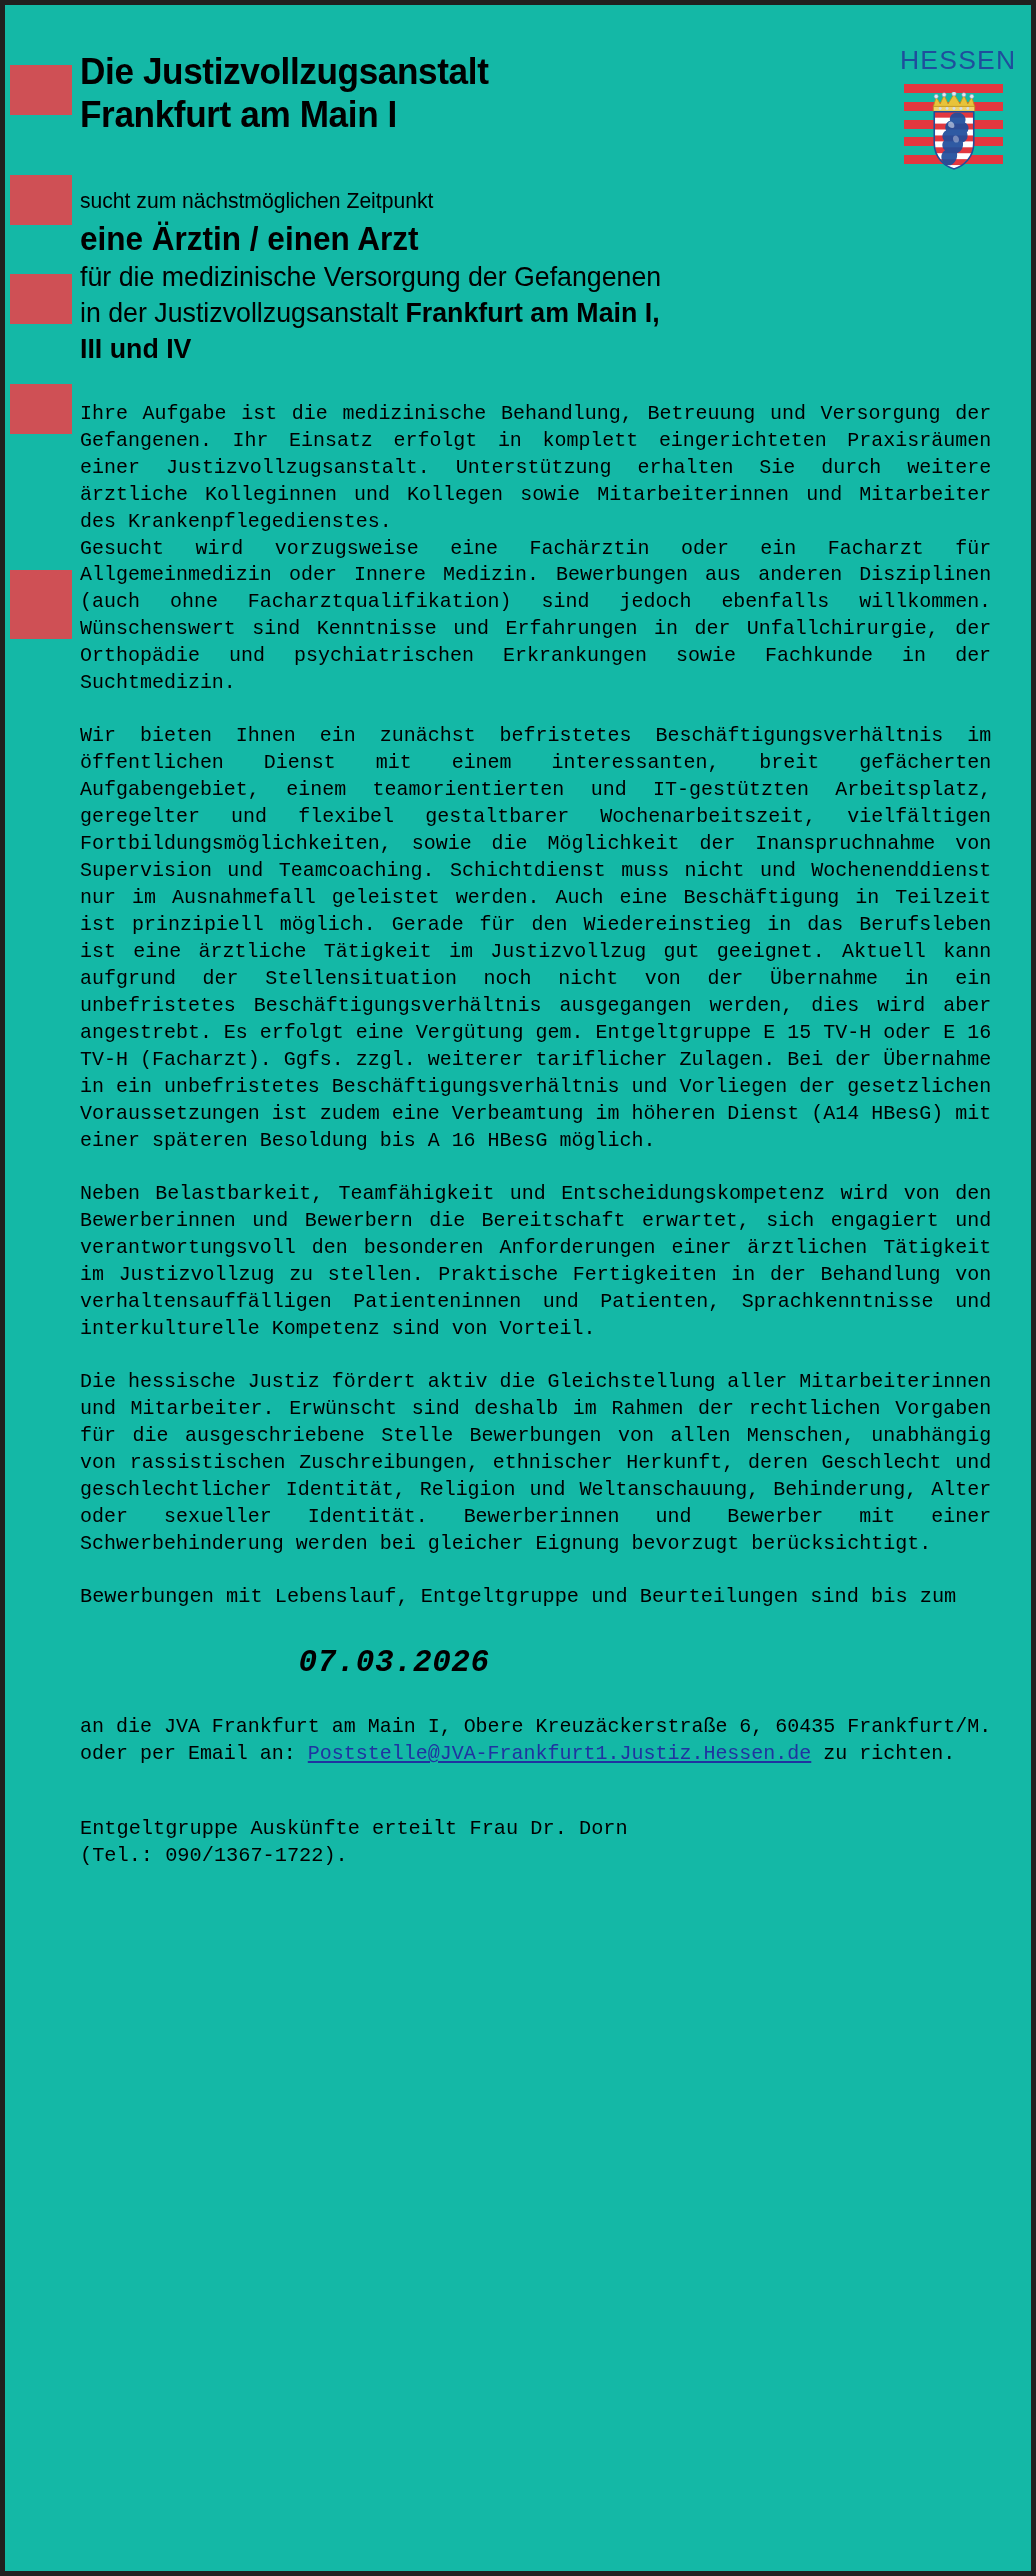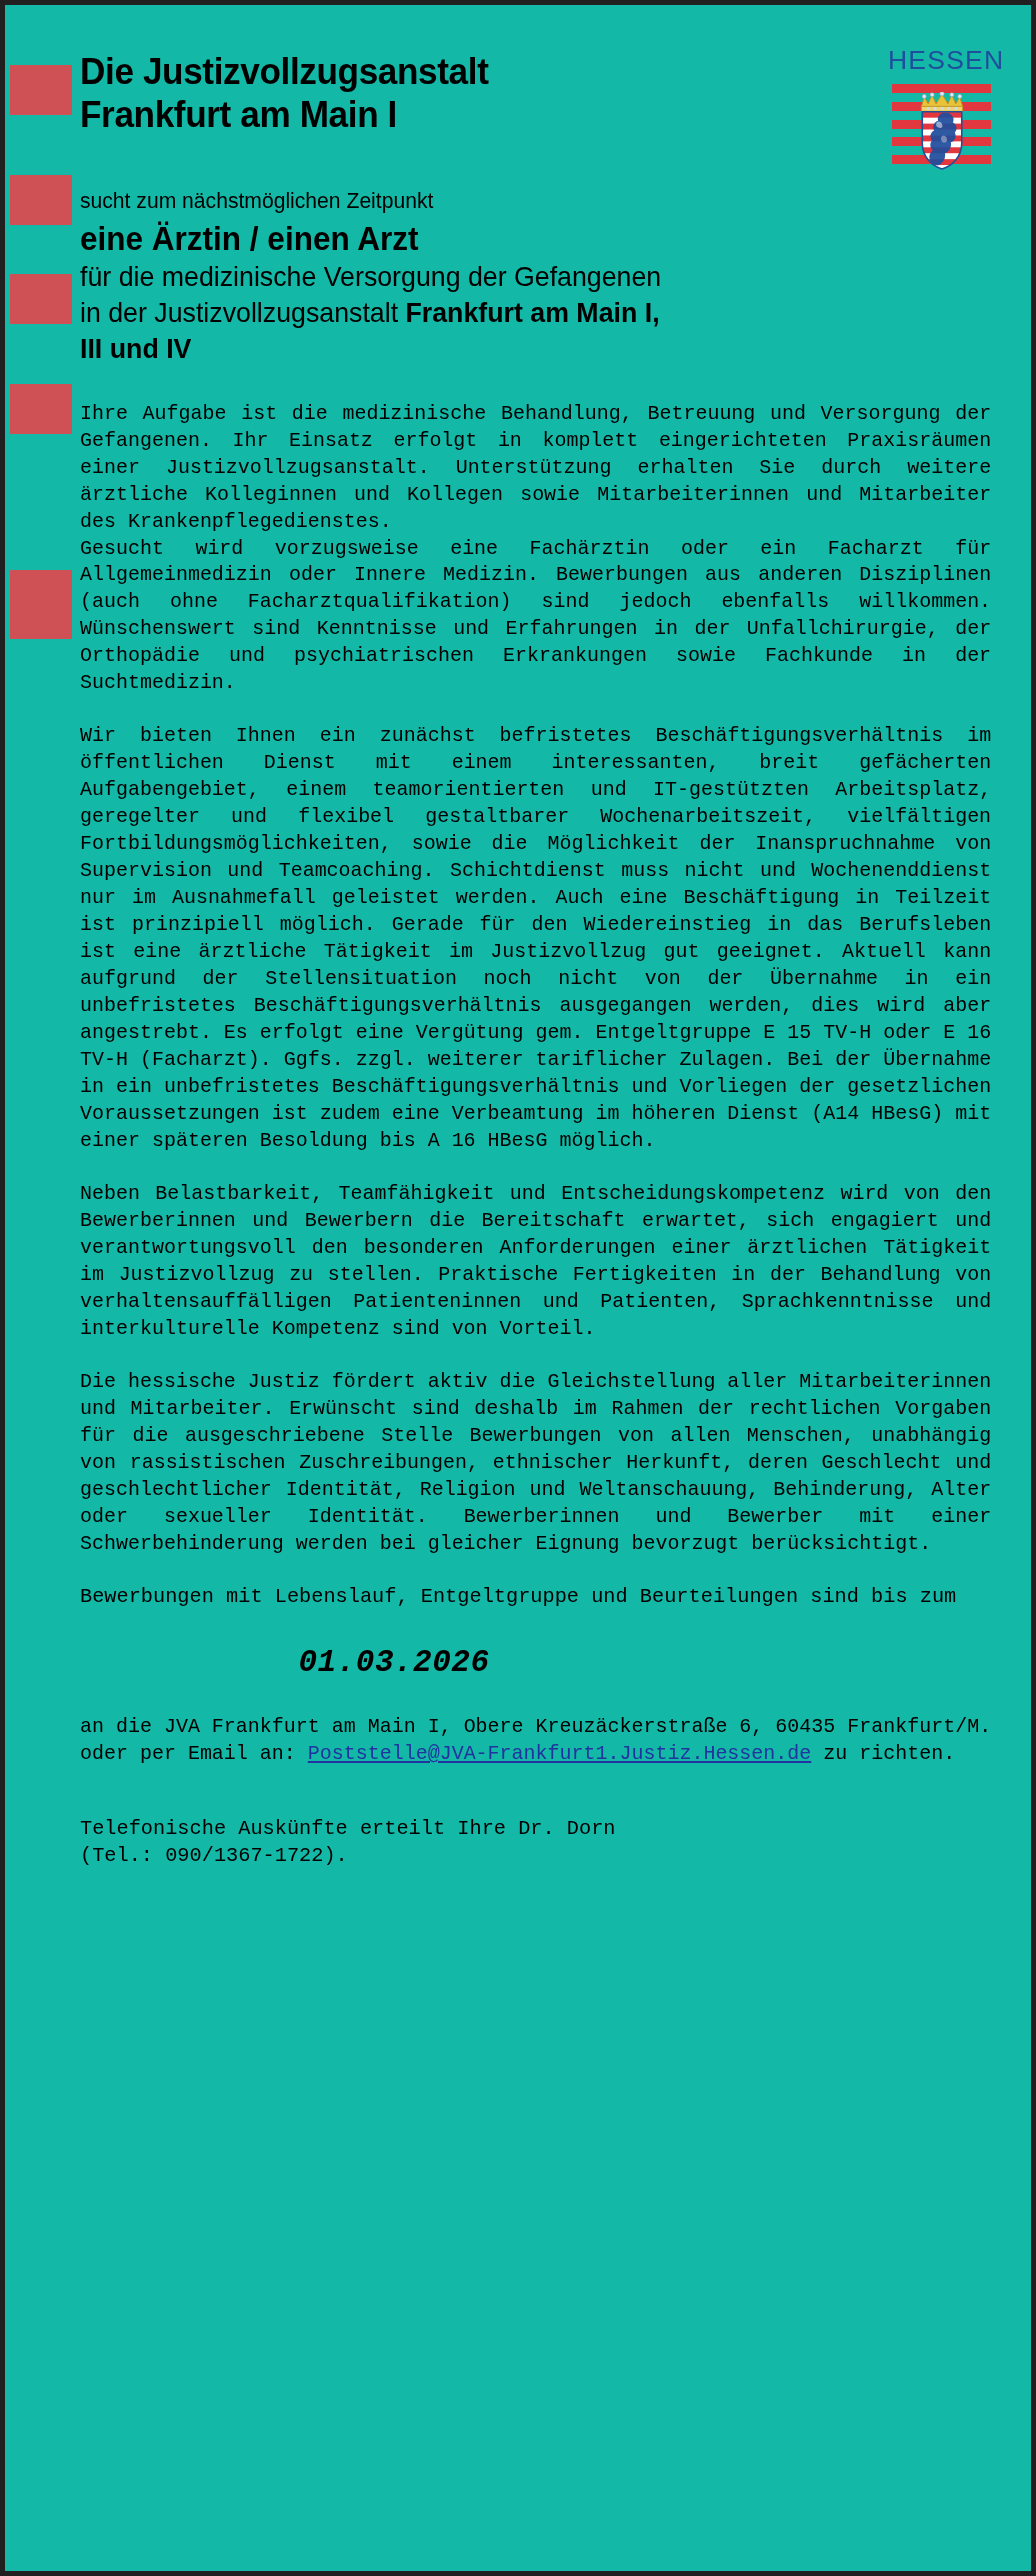--- a/index.html
+++ b/index.html
@@ -67,21 +67,21 @@
     color: #000;
     width: 634px;
     transform: scaleX(0.95);
     transform-origin: left top;
   }
   .org-title .ln { display: block; white-space: nowrap; }
 
   
   .logo {
     position: absolute;
-    right: 12px;
+    right: 0px;
     top: 42px;
     width: 104px;
   }
   .logo-word {
     font-size: 26px;
     letter-spacing: 1.2px;
     color: #1f4e9c;
     font-weight: normal;
     line-height: 1;
     text-align: center;
@@ -280,25 +280,25 @@
     </div>
 
     <div class="body-area">
       <p class="para tight">Ihre Aufgabe ist die medizinische Behandlung, Betreuung und Versorgung der Gefangenen. Ihr Einsatz erfolgt in komplett eingerichteten Praxisräumen einer Justizvollzugsanstalt. Unterstützung erhalten Sie durch weitere ärztliche Kolleginnen und Kollegen sowie Mitarbeiterinnen und Mitarbeiter des Krankenpflegedienstes.</p>
       <p class="para">Gesucht wird vorzugsweise eine Fachärztin oder ein Facharzt für Allgemeinmedizin oder Innere Medizin. Bewerbungen aus anderen Disziplinen (auch ohne Facharztqualifikation) sind jedoch ebenfalls willkommen. Wünschenswert sind Kenntnisse und Erfahrungen in der Unfallchirurgie, der Orthopädie und psychiatrischen Erkrankungen sowie Fachkunde in der Suchtmedizin.</p>
       <p class="para">Wir bieten Ihnen ein zunächst befristetes Beschäftigungsverhältnis im öffentlichen Dienst mit einem interessanten, breit gefächerten Aufgabengebiet, einem teamorientierten und IT-gestützten Arbeitsplatz, geregelter und flexibel gestaltbarer Wochenarbeitszeit, vielfältigen Fortbildungsmöglichkeiten, sowie die Möglichkeit der Inanspruchnahme von Supervision und Teamcoaching. Schichtdienst muss nicht und Wochenenddienst nur im Ausnahmefall geleistet werden. Auch eine Beschäftigung in Teilzeit ist prinzipiell möglich. Gerade für den Wiedereinstieg in das Berufsleben ist eine ärztliche Tätigkeit im Justizvollzug gut geeignet. Aktuell kann aufgrund der Stellensituation noch nicht von der Übernahme in ein unbefristetes Beschäftigungsverhältnis ausgegangen werden, dies wird aber angestrebt.  Es erfolgt eine Vergütung gem. Entgeltgruppe E 15 TV-H oder E 16 TV-H (Facharzt). Ggfs. zzgl. weiterer tariflicher Zulagen. Bei der Übernahme in ein unbefristetes Beschäftigungsverhältnis und Vorliegen der gesetzlichen Voraussetzungen ist zudem eine Verbeamtung im höheren Dienst (A14 HBesG) mit einer späteren Besoldung bis A 16 HBesG möglich.</p>
       <p class="para">Neben Belastbarkeit, Teamfähigkeit und Entscheidungskompetenz wird von den Bewerberinnen und Bewerbern die Bereitschaft erwartet, sich engagiert und verantwortungsvoll den besonderen Anforderungen einer ärztlichen Tätigkeit im Justizvollzug zu stellen. Praktische Fertigkeiten in der Behandlung von verhaltensauffälligen Patienteninnen und Patienten, Sprachkenntnisse und interkulturelle Kompetenz sind von Vorteil.</p>
       <p class="para">Die hessische Justiz fördert aktiv die Gleichstellung aller Mitarbeiterinnen und Mitarbeiter. Erwünscht sind deshalb im Rahmen der rechtlichen Vorgaben für die ausgeschriebene Stelle Bewerbungen von allen Menschen, unabhängig von rassistischen Zuschreibungen, ethnischer Herkunft, deren Geschlecht und geschlechtlicher Identität, Religion und Weltanschauung, Behinderung, Alter oder sexueller Identität. Bewerberinnen und Bewerber mit einer Schwerbehinderung werden bei gleicher Eignung bevorzugt berücksichtigt.</p>
 
       <p class="deadline-intro">Bewerbungen mit Lebenslauf, Entgeltgruppe und Beurteilungen sind bis zum</p>
-      <div class="deadline-date">01.03.2026</div>
+      <div class="deadline-date">07.03.2026</div>
 
       <p class="contact-block"><span>an die JVA Frankfurt am Main I, Obere Kreuzäckerstraße 6, 60435 Frankfurt/M. oder per Email an: </span><a class="email-link" href="#">Poststelle@JVA-Frankfurt1.Justiz.Hessen.de</a><span> zu richten.</span></p>
 
       <p class="phone-block">
-        <span class="ln">Telefonische Auskünfte erteilt Ihre Dr. Dorn</span>
+        <span class="ln">Entgeltgruppe Auskünfte erteilt Frau Dr. Dorn</span>
         <span class="ln">(Tel.: 090/1367-1722).</span>
       </p>
     </div>
 
   </div>
 </div>
 
 
 </body></html>

